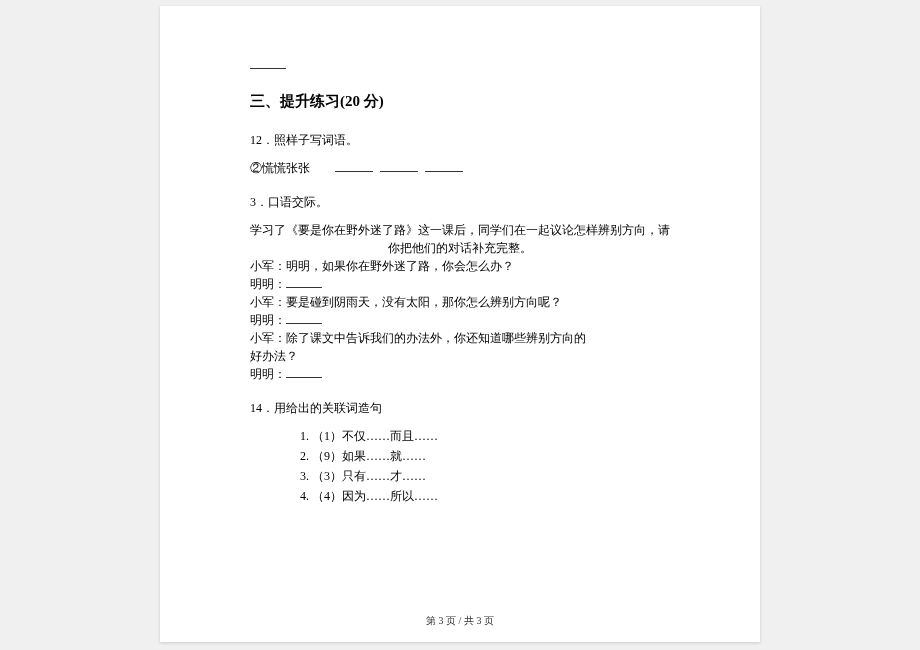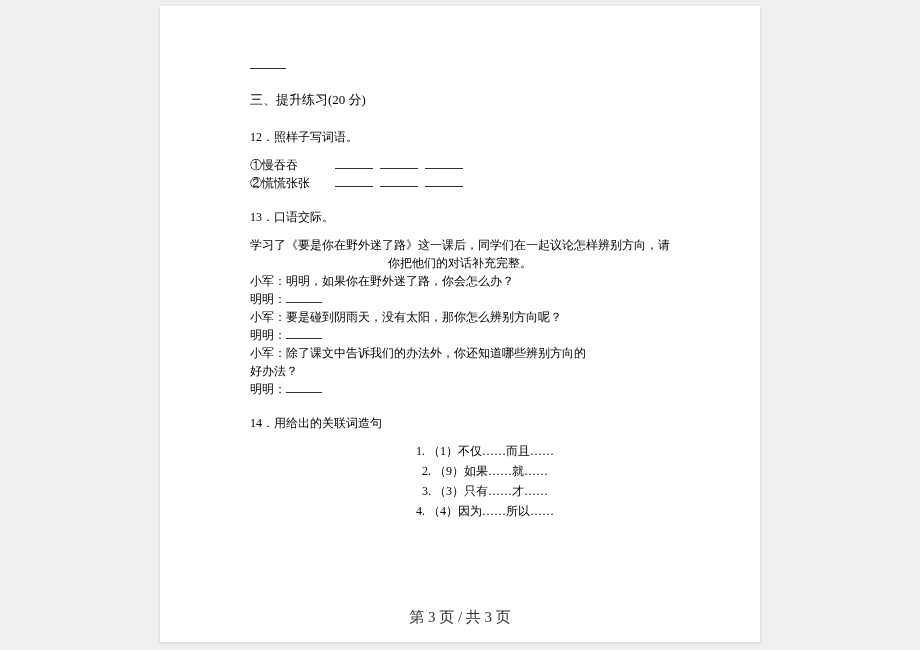--- a/index.html
+++ b/index.html
@@ -21,22 +21,22 @@
       height: 636px;
       background: #fff;
       box-shadow: 0 1px 3px rgba(0,0,0,0.15);
       padding: 50px 90px 20px 90px;
       position: relative;
       font-size: 12px;
       color: #000;
       line-height: 1.5;
     }
     .section-title {
-      font-weight: normal;
-      font-size: 13px;
+      font-weight: bold;
+      font-size: 15px;
       margin-bottom: 18px;
     }
     .q-header {
       margin-bottom: 10px;
       margin-top: 16px;
     }
     .block {
       margin-bottom: 16px;
     }
     .blank-short {
@@ -60,29 +60,28 @@
       border-bottom: 1px solid #333;
       width: 36px;
       height: 12px;
     }
     .indent-list {
       margin-left: 50px;
       margin-top: 6px;
     }
     .indent-list div {
       margin-bottom: 2px;
-      text-align: center;
     }
     .footer {
       position: absolute;
       bottom: 14px;
       left: 0;
       right: 0;
       text-align: center;
-      font-size: 15px;
+      font-size: 10px;
       color: #333;
       margin-top: 20px;
     }
     .spacer-words span {
       margin-left: 32px;
     }
   </style>
 </head>
 <body>
 
@@ -90,37 +89,30 @@
 
   <div class="block">
     <span class="top-line"></span>
   </div>
 
   <div class="section-title">三、提升练习(20 分)</div>
 
   <div class="block">
     <div class="q-header">12．照样子写词语。</div>
     <div>
-      <span>①慢吞吞</span>
-      <span class="spacer-words"><span></span></span>
-      <span class="blank-short"></span>
-      <span class="blank-short"></span>
-      <span class="blank-short"></span>
-    </div>
-    <div>
       <span>②慌慌张张</span>
       <span class="spacer-words"><span></span></span>
       <span class="blank-short" style="margin-left:-10px;"></span>
       <span class="blank-short"></span>
       <span class="blank-short"></span>
     </div>
   </div>
 
   <div class="block">
-    <div class="q-header">13．口语交际。</div>
+    <div class="q-header">3．口语交际。</div>
     <div style="margin-bottom:0;text-align:center;">学习了《要是你在野外迷了路》这一课后，同学们在一起议论怎样辨别方向，请你把他们的对话补充完整。</div>
     <div>小军：明明，如果你在野外迷了路，你会怎么办？</div>
     <div>
       <span>明明：</span><span class="blank-tiny"></span>
     </div>
     <div>小军：要是碰到阴雨天，没有太阳，那你怎么辨别方向呢？</div>
     <div>
       <span>明明：</span><span class="blank-tiny"></span>
     </div>
     <div>小军：除了课文中告诉我们的办法外，你还知道哪些辨别方向的</div>

